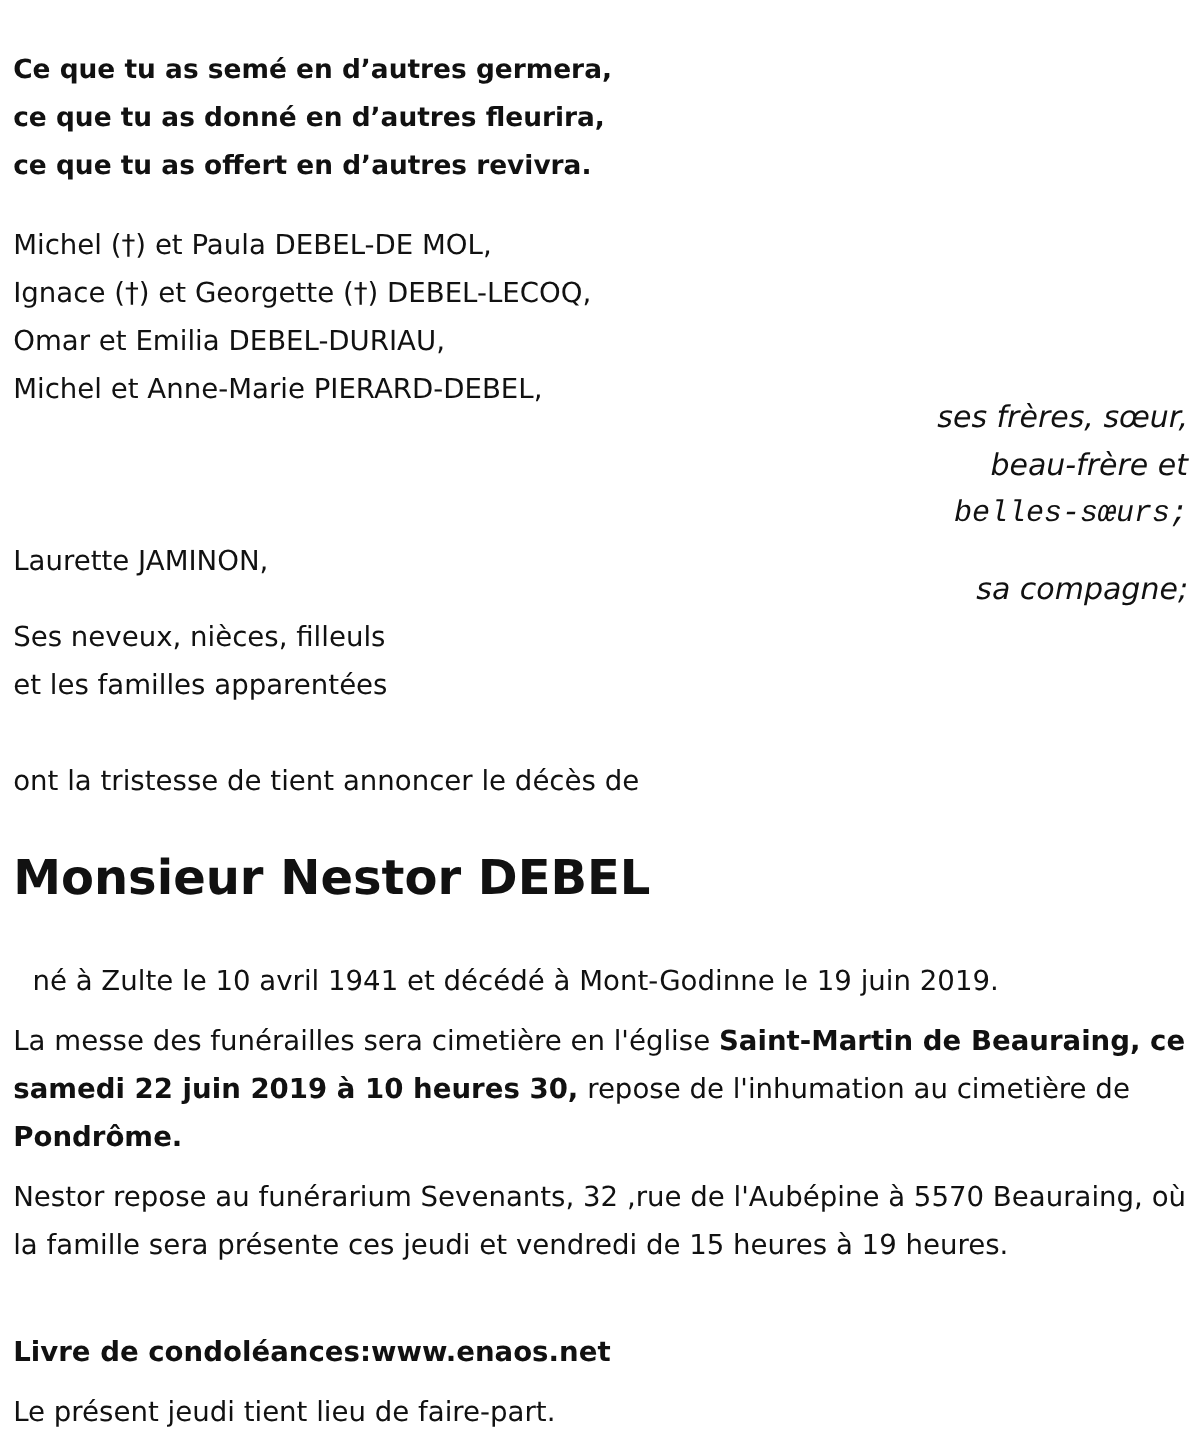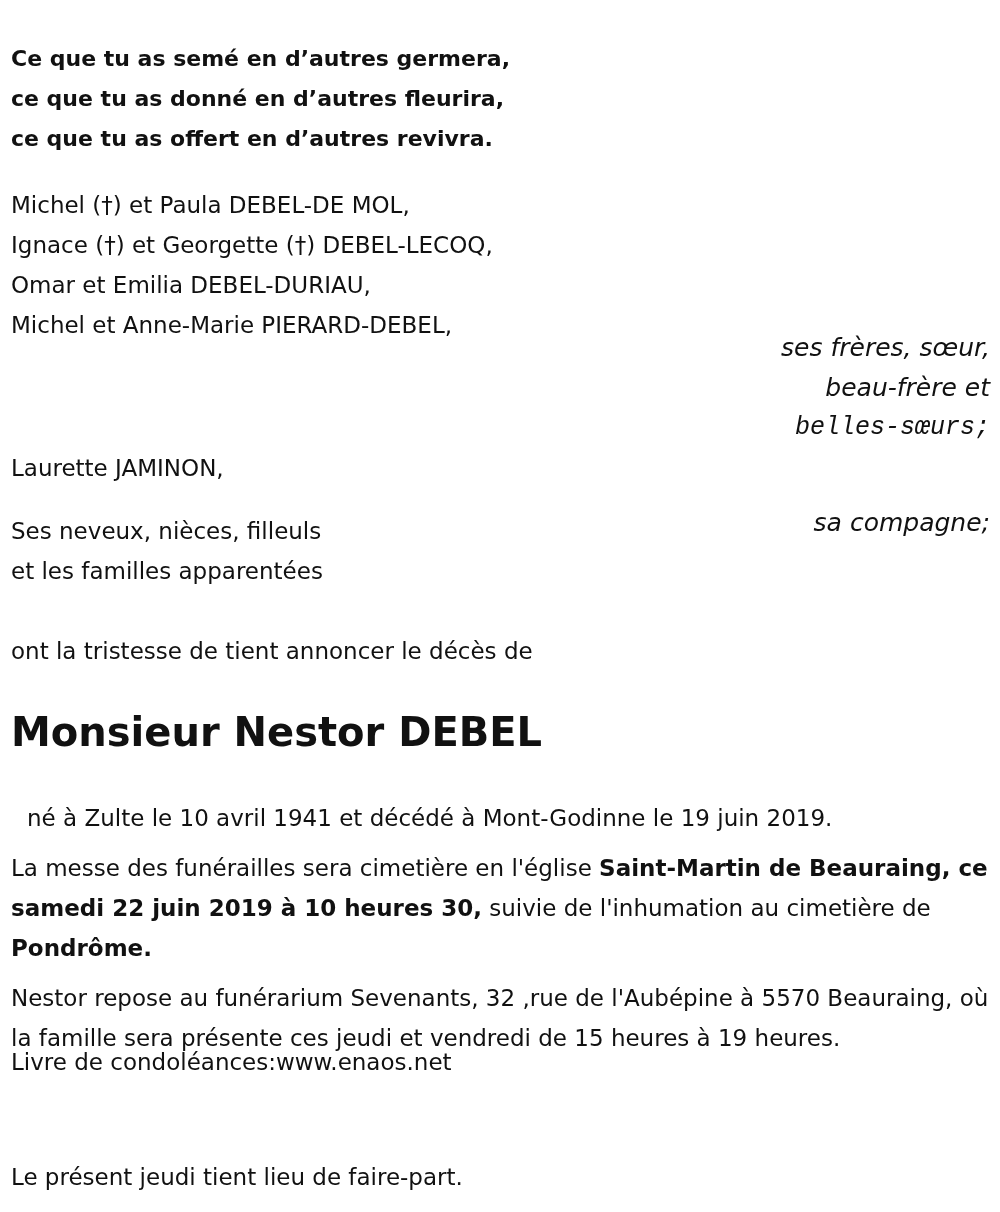--- a/index.html
+++ b/index.html
@@ -64,32 +64,32 @@
 <div class="line" style="top:190px;">Michel (†) et Paula DEBEL-DE MOL,</div>
 <div class="line" style="top:230px;">Ignace (†) et Georgette (†) DEBEL-LECOQ,</div>
 <div class="line" style="top:270px;">Omar et Emilia DEBEL-DURIAU,</div>
 <div class="line" style="top:310px;">Michel et Anne-Marie PIERARD-DEBEL,</div>
 
 <div class="right" style="top:333px;">ses frères, sœur,</div>
 <div class="right" style="top:373px;">beau-frère et</div>
 <div class="right" style="top:413px;font-family:Liberation Mono, monospace;">belles-sœurs;</div>
 
 <div class="line" style="top:453px;">Laurette JAMINON,</div>
-<div class="right" style="top:476px;margin-top:32px;">sa compagne;</div>
+<div class="right" style="top:476px;">sa compagne;</div>
 
 <div class="line" style="top:516px;">Ses neveux, nièces, filleuls</div>
 <div class="line" style="top:556px;">et les familles apparentées</div>
 
 <div class="line" style="top:636px;">ont la tristesse de tient annoncer le décès de</div>
 
 <div class="title">Monsieur Nestor DEBEL</div>
 
 <div class="line" style="top:803px;margin-left:16px;">né à Zulte le 10 avril 1941 et décédé à Mont-Godinne le 19 juin 2019.</div>
 
 <div class="para" style="top:848px;">
-  <span>La messe des funérailles sera cimetière en l'église </span><b>Saint-Martin de Beauraing, ce samedi 22 juin 2019 à 10 heures 30,</b><span> suivie de l'inhumation au cimetière de </span><b>Pondrôme.</b>
+  <span>La messe des funérailles sera cimetière en l'église </span><b>Saint-Martin de Beauraing, ce samedi 22 juin 2019 à 10 heures 30,</b><span> repose de l'inhumation au cimetière de </span><b>Pondrôme.</b>
 </div>
 
 <div class="para" style="top:978px;">Nestor repose au funérarium Sevenants, 32 ,rue de l'Aubépine à 5570 Beauraing, où la famille sera présente ces jeudi et vendredi de 15 heures à 19 heures.</div>
 
-<div class="line" style="top:1047px;">Livre de condoléances:www.enaos.net</div>
+<div class="line" style="top:1112px;font-weight:bold;">Livre de condoléances:www.enaos.net</div>
 
 <div class="line" style="top:1162px;">Le présent jeudi tient lieu de faire-part.</div>
 
 </body></html>

